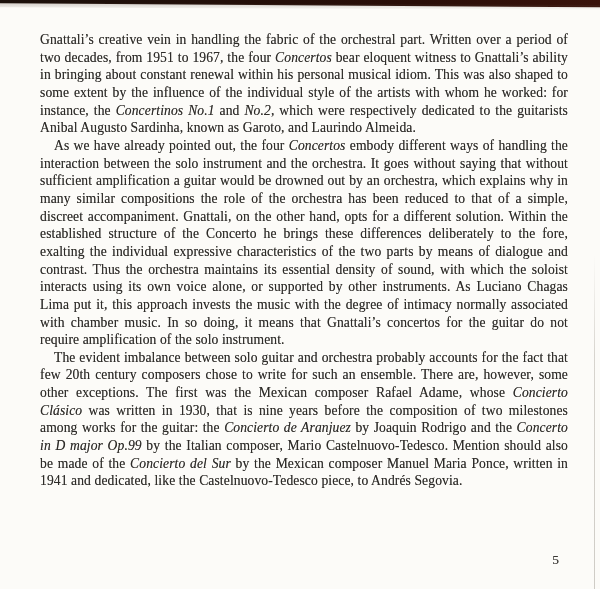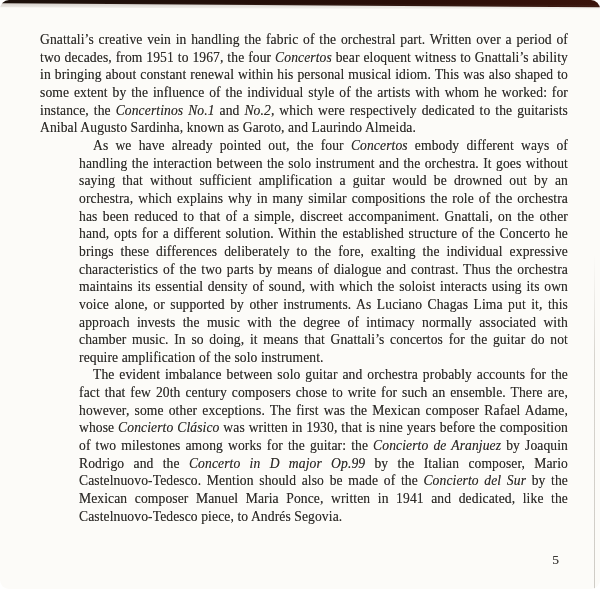--- a/index.html
+++ b/index.html
@@ -7,21 +7,20 @@
     padding: 0;
     background: #ffffff;
   }
   .scan {
     position: relative;
     width: 600px;
     height: 589px;
     background: #fcfbf8;
     overflow: hidden;
     font-family: "Liberation Serif", "DejaVu Serif", serif;
-    border-radius: 9px;
   }
   
   .top-edge {
     position: absolute;
     top: 0; left: 0;
     width: 100%;
     height: 8px;
     background: linear-gradient(to right, #1b100b, #2a0e08 70%, #3a130b);
     clip-path: polygon(0 0, 100% 0, 100% 92%, 0 42%);
   }
@@ -52,21 +51,20 @@
     color: #2e2c29;
     text-align: justify;
     letter-spacing: 0.1px;
     text-shadow: 0 0 0.4px rgba(46,44,41,0.55);
   }
   .text-block p {
     margin: 0;
   }
   .text-block p.indent {
     text-indent: 14px;
-    margin-left: 39px;
   }
   .page-number {
     position: absolute;
     right: 41px;
     top: 552px;
     font-size: 13.5px;
     color: #3a3835;
     text-shadow: 0 0 0.4px rgba(46,44,41,0.5);
   }
 </style>

